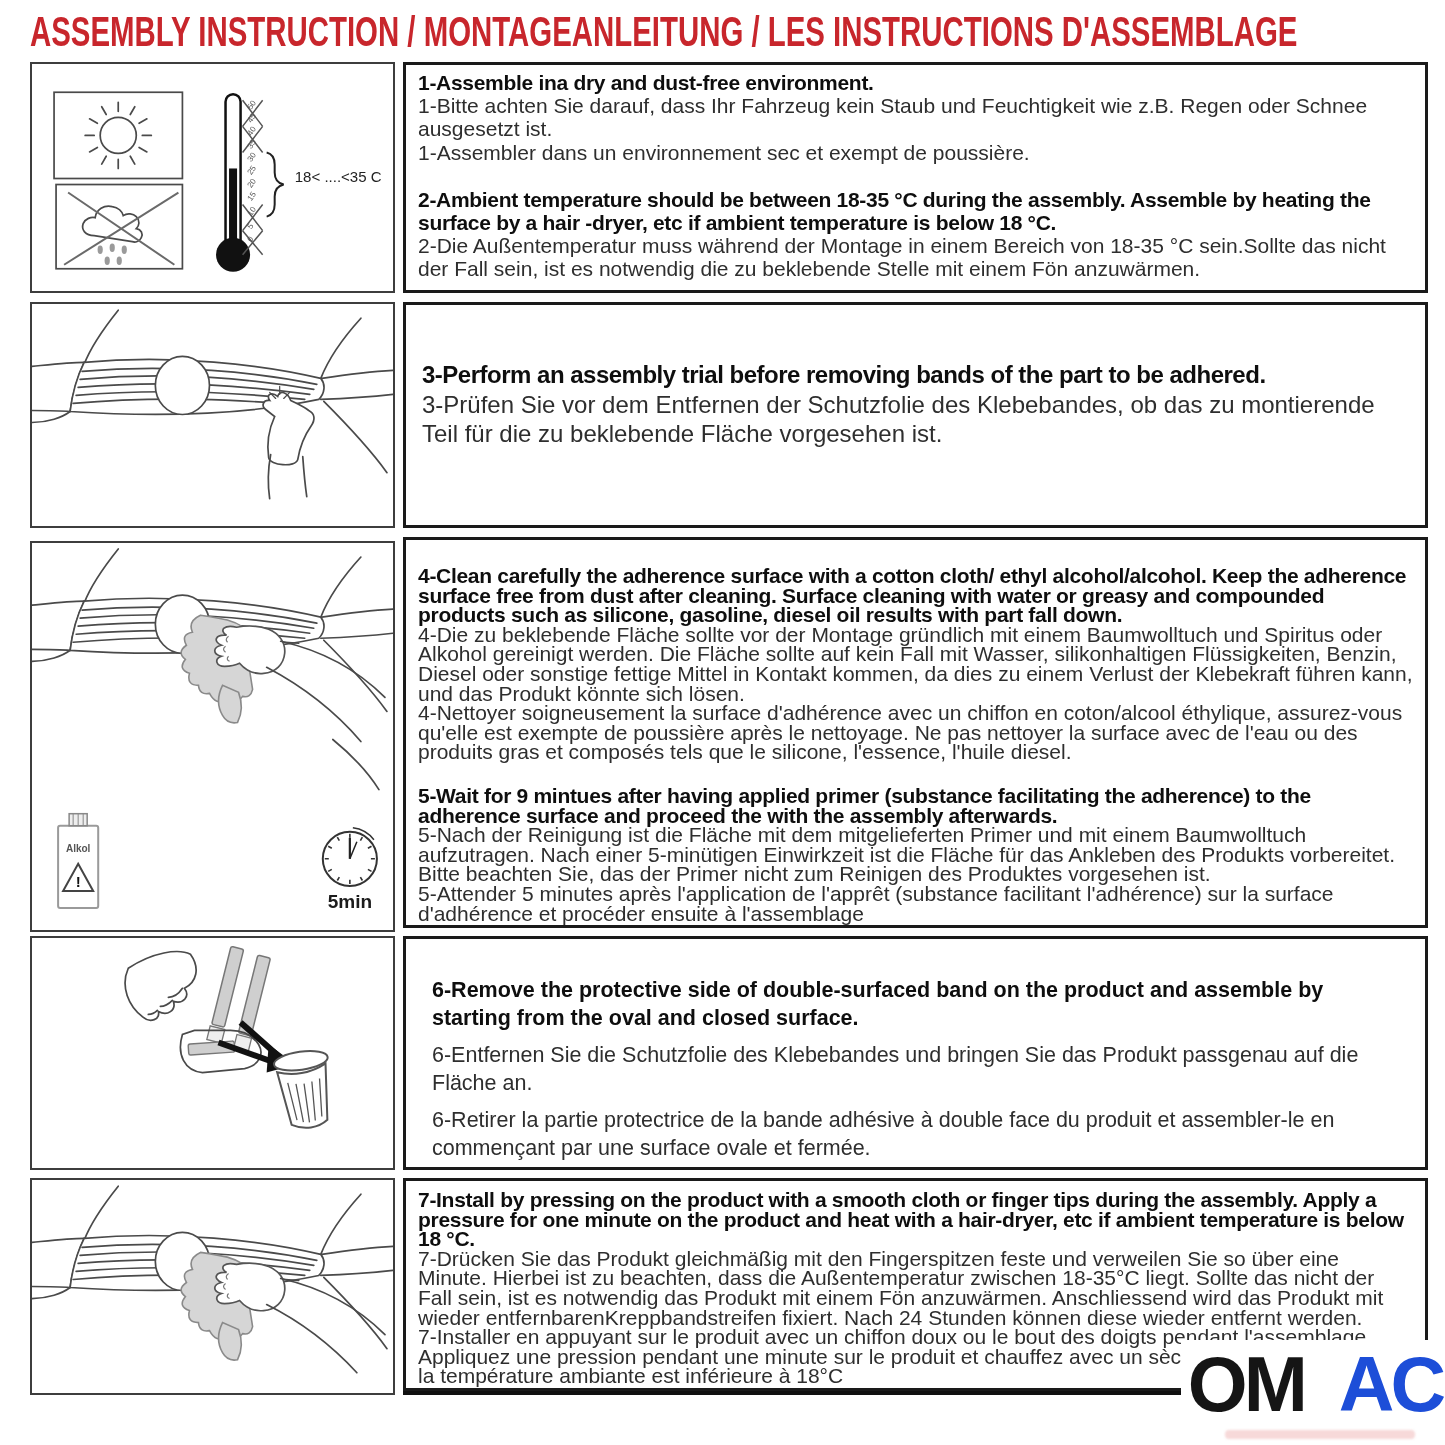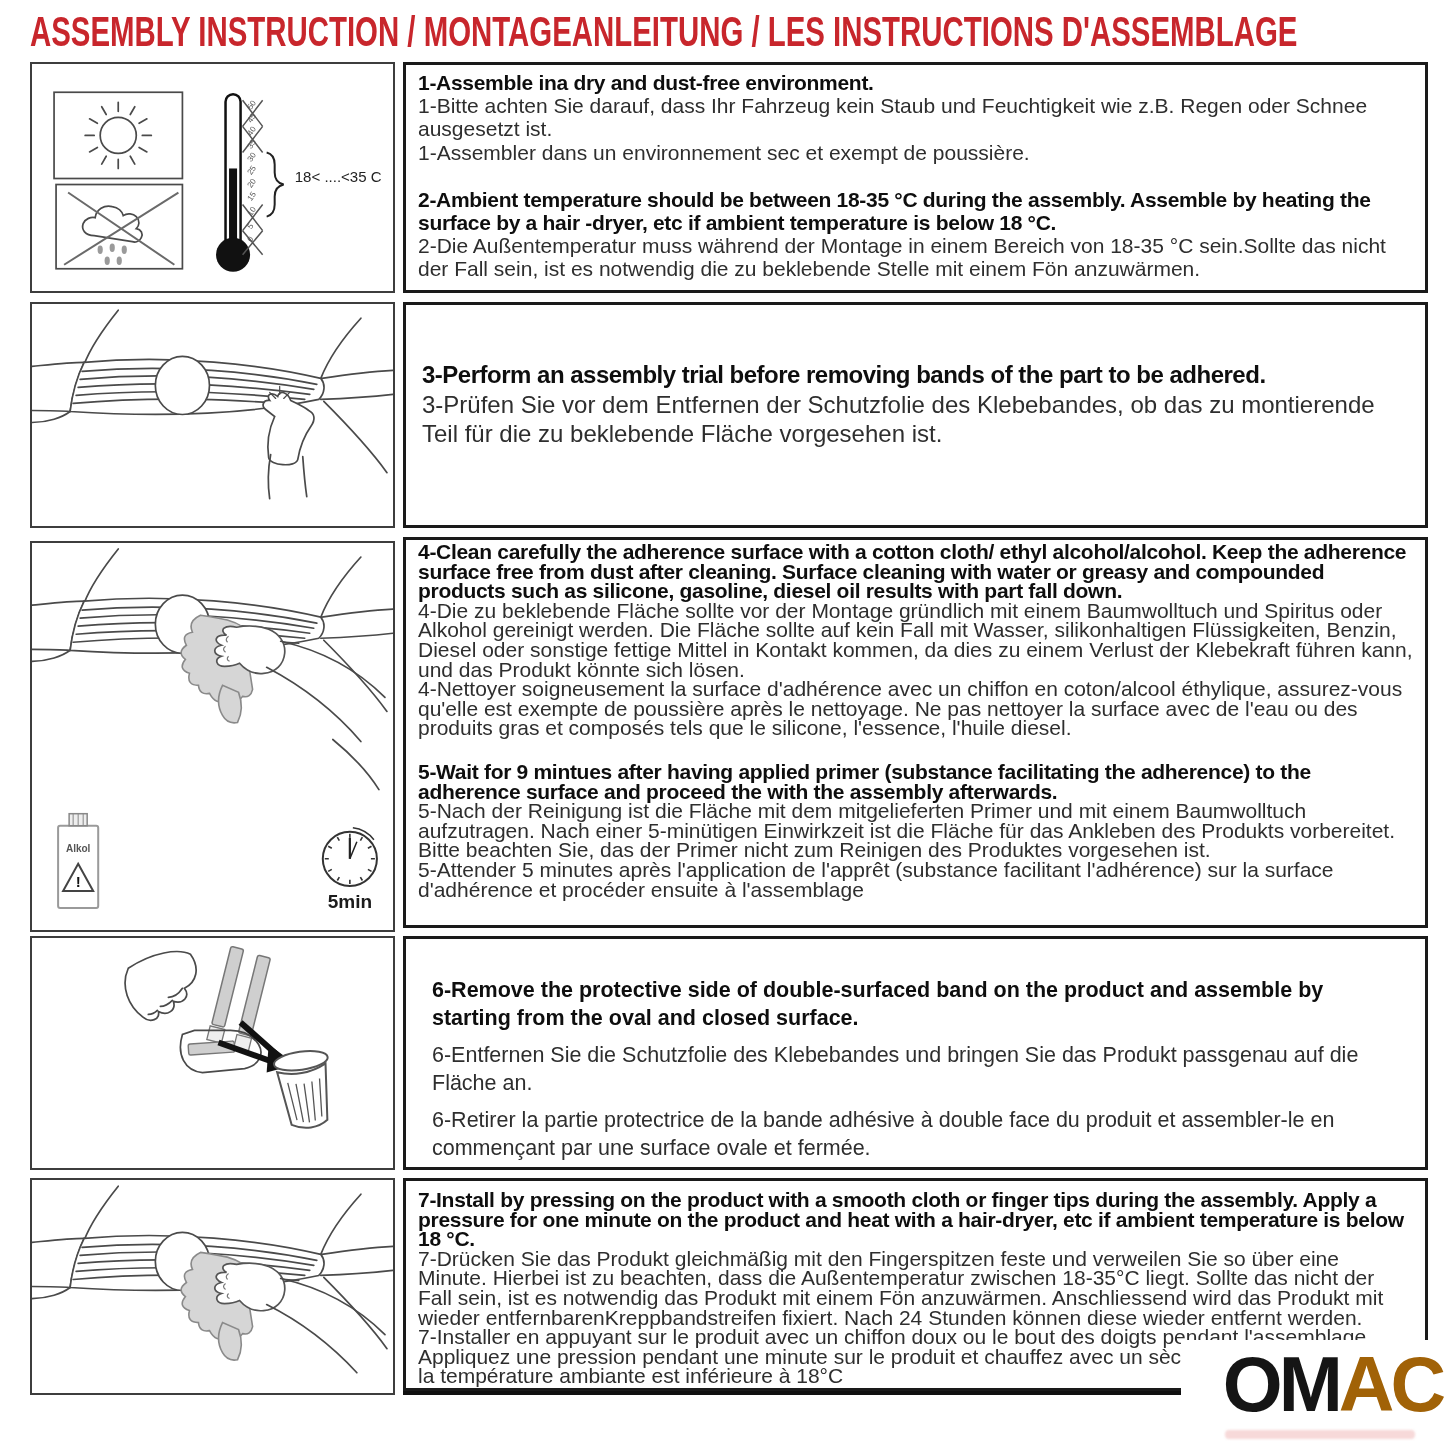--- a/index.html
+++ b/index.html
@@ -8,42 +8,42 @@
   .title{position:absolute;left:30px;top:8px;font-size:42px;font-weight:bold;
          color:#c8262c;white-space:nowrap;transform:scaleX(.70);transform-origin:0 0;}
   .box{position:absolute;background:#fff;box-sizing:border-box;}
   .ibox{border:2.5px solid #3d3d3d;}
   .tbox{border:3px solid #1a1a1a;padding:0 12px;overflow:hidden;}
   #r1l{left:30px;top:62px;width:365px;height:231px;}
   #r1t{left:403px;top:62px;width:1025px;height:231px;padding-top:6px;}
   #r2l{left:30px;top:302px;width:365px;height:226px;}
   #r2t{left:403px;top:302px;width:1025px;height:226px;padding-top:55px;padding-left:16px;}
   #r3l{left:30px;top:541px;width:365px;height:391px;}
-  #r3t{left:403px;top:537px;width:1025px;height:391px;padding-top:2px;}
+  #r3t{left:403px;top:537px;width:1025px;height:391px;padding-top:26px;}
   #r4l{left:30px;top:936px;width:365px;height:234px;}
   #r4t{left:403px;top:936px;width:1025px;height:234px;padding-top:28px;padding-left:16px;}
   #r5l{left:30px;top:1178px;width:365px;height:217px;}
   #r5t{left:403px;top:1178px;width:1025px;height:213px;padding-top:9px;}
   .small p{font-size:21px;line-height:23.2px;margin:0;color:#2e2e2e;}
   .tight p{line-height:19.6px;}
   .big p{font-size:24px;line-height:29.5px;margin:0;color:#2e2e2e;}
   .big p.b{letter-spacing:-.5px;}
   .big4 p{font-size:21.5px;line-height:27.5px;margin:10px;color:#2e2e2e;}
   p.b{font-weight:bold;color:#0e0e0e;}
   .small p.b{letter-spacing:-.3px;}
   .gap{margin-top:24px !important;}
   svg{display:block;width:100%;height:100%;}
   .sk{stroke:#4a4a4a;fill:none;stroke-width:1.7;stroke-linecap:round;}
   .tn{font-size:8px;fill:#555;font-family:"Liberation Sans",sans-serif;}
   #bline{position:absolute;left:403px;top:1391px;width:780px;height:4px;background:#101010;}
   #logo{position:absolute;left:1181px;top:1340px;width:261px;height:88px;background:#fff;
         display:flex;align-items:center;justify-content:flex-end;}
   #logo span{font-size:77px;font-weight:bold;letter-spacing:-4px;line-height:1;}
   #logo .lb{color:#151515;}
-  #logo .lr{color:#a16207;}
+  #logo .lr{color:#1d4ed8;padding-left:35px;}
   #smudge{position:absolute;left:1225px;top:1430px;width:190px;height:9px;
           background:rgba(220,80,80,.22);border-radius:4px;filter:blur(1px);}
 </style>
 </head>
 <body>
 
 <div class="page">
 
   <div class="title">ASSEMBLY INSTRUCTION / MONTAGEANLEITUNG / LES INSTRUCTIONS D'ASSEMBLAGE</div>
 

